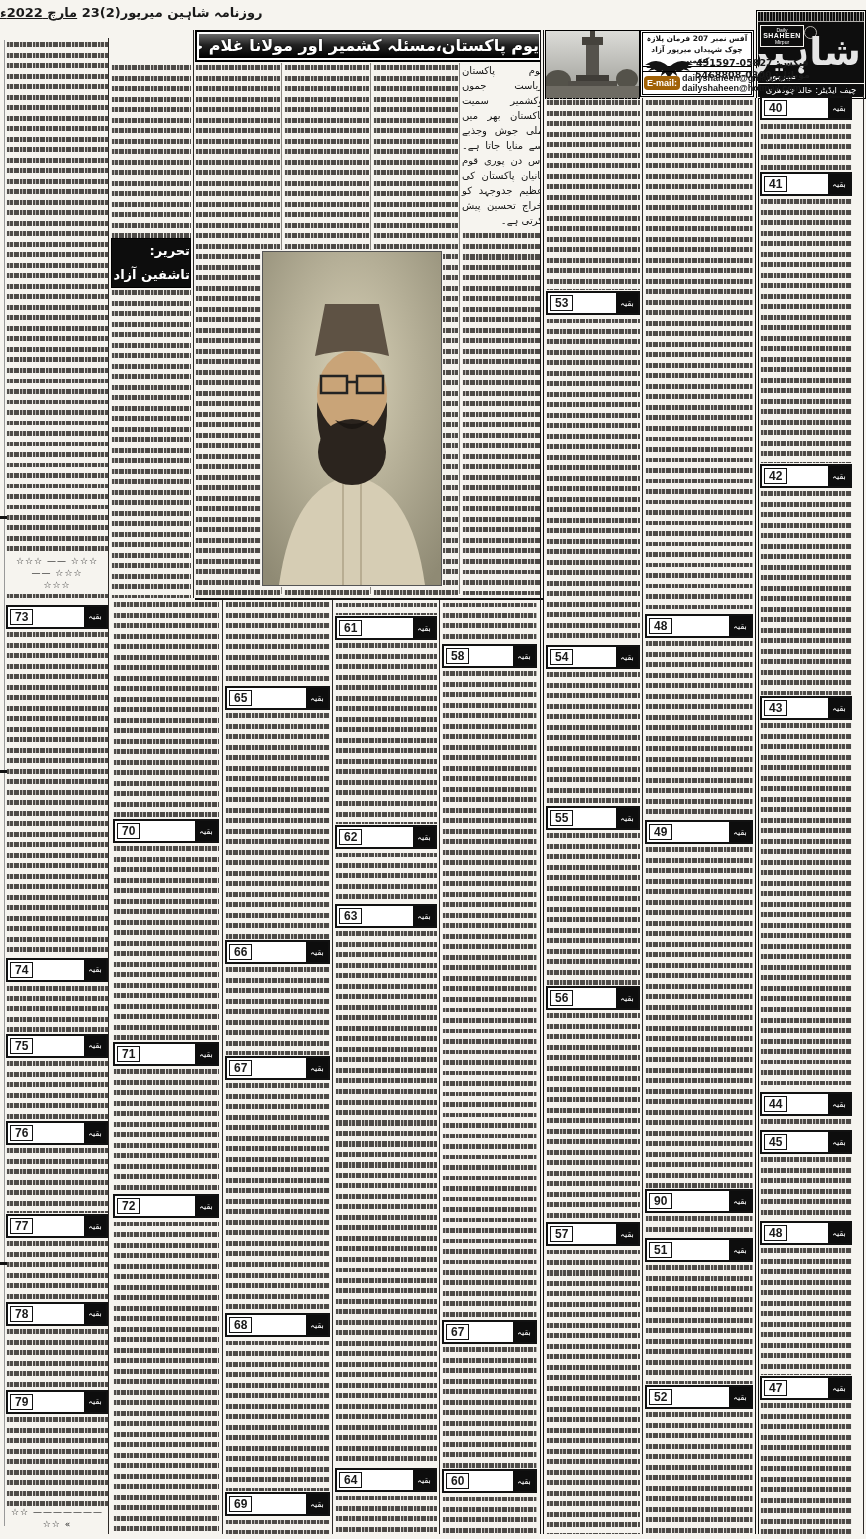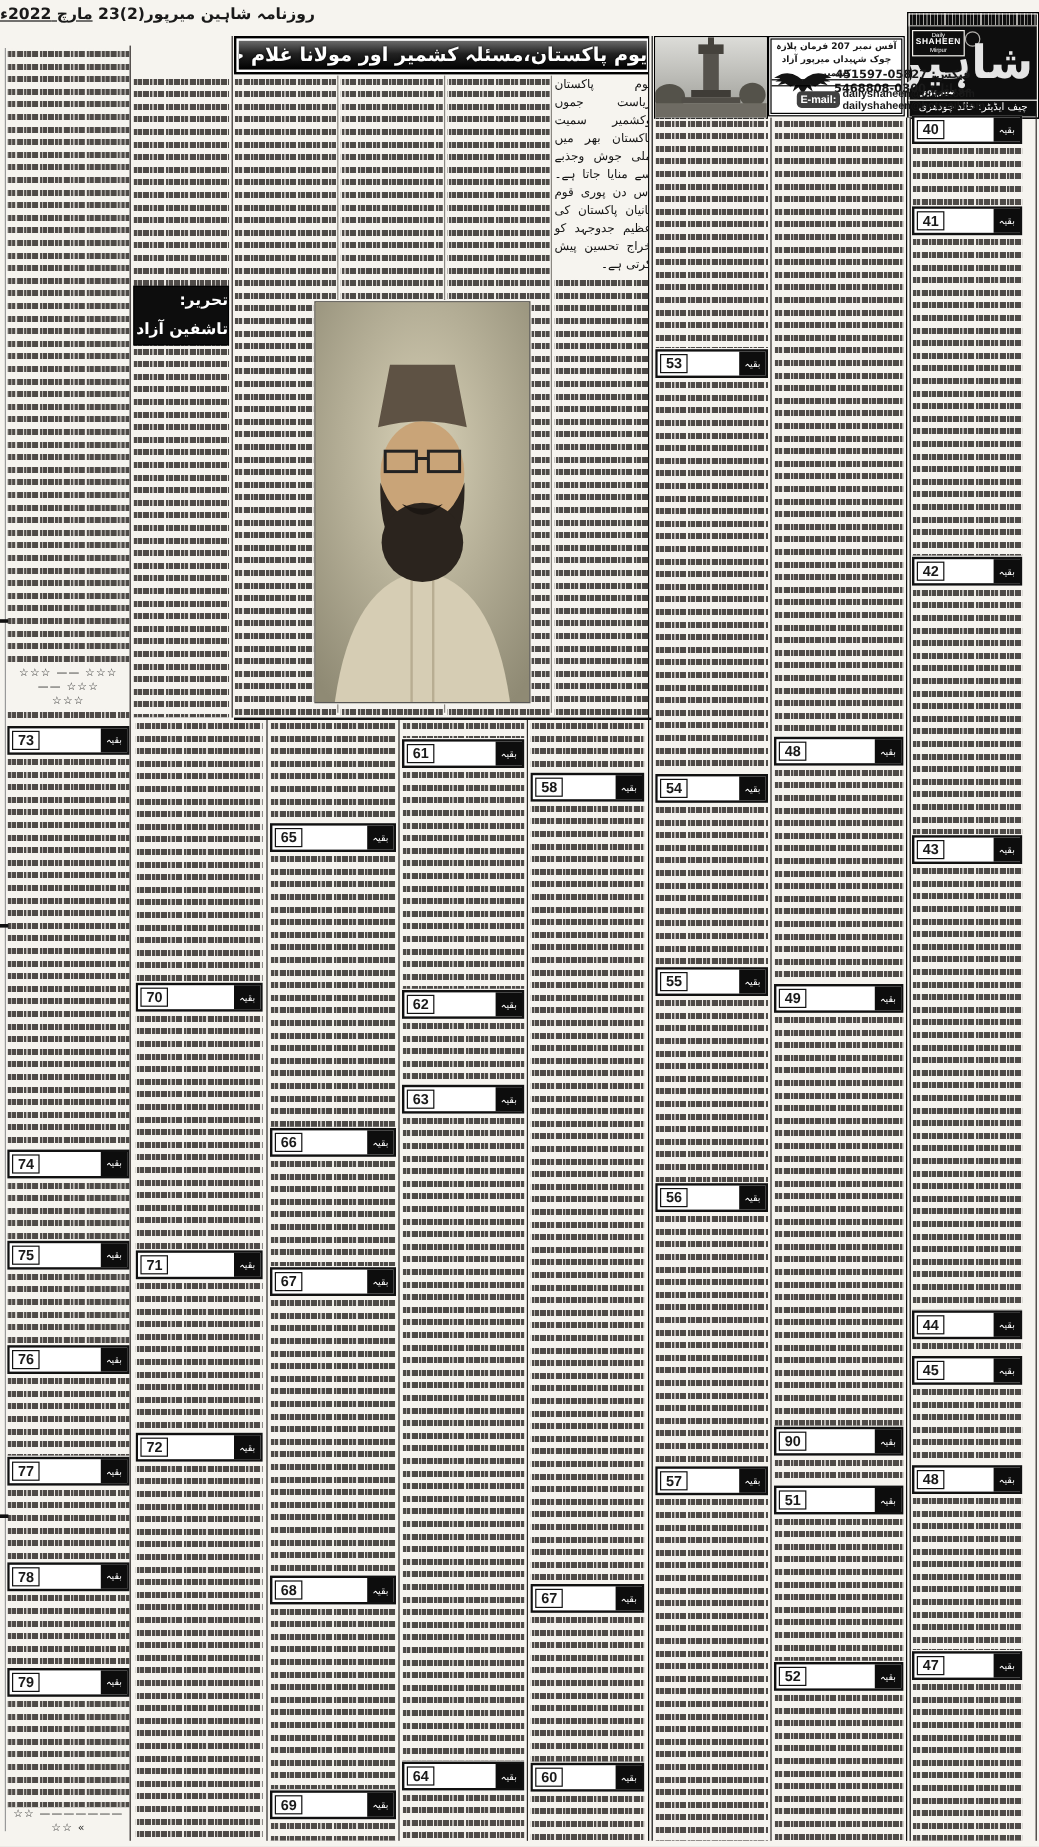--- a/index.html
+++ b/index.html
@@ -26,22 +26,22 @@
   .logo-editor{height:14px;border-top:1px solid #f6f4ef;color:#fff;text-align:center;direction:rtl;
                font:8.5px/13px "DejaVu Sans",sans-serif;}
   
   .contact-box{position:absolute;left:640px;top:30px;width:114px;height:67px;background:#fff;
                border:3px double #000;display:flex;flex-direction:column;box-sizing:border-box;}
   .office{border-bottom:1px solid #000;font:bold 7.5px/11px "DejaVu Sans",sans-serif;text-align:center;direction:rtl;padding:0 1px;}
   .contact-mid{display:flex;align-items:center;flex:1;min-height:0;}
   .eagle{width:52px;height:24px;flex:0 0 auto;}
   .phones{flex:1;direction:rtl;text-align:center;font:bold 9.5px/12px "DejaVu Sans",sans-serif;white-space:nowrap;}
   .email-row{display:flex;align-items:center;border-top:1px solid #000;padding:1px;}
-  .email-pill{background:#404040;color:#fff;font:bold 9px/12px "Liberation Sans",sans-serif;
-              padding:1px 3px;border-radius:4px;flex:0 0 auto;margin-left:20px;}
+  .email-pill{background:#a16207;color:#fff;font:bold 9px/12px "Liberation Sans",sans-serif;
+              padding:1px 3px;border-radius:4px;flex:0 0 auto;}
   .emails{display:flex;flex-direction:column;margin-left:2px;font:bold 9px/10px "Liberation Sans",sans-serif;}
   
   .monument{position:absolute;left:545px;top:30px;width:93px;height:67px;border:1px solid #000;}
   
   .headline-box{position:absolute;left:195px;top:30px;width:348px;height:32px;border:2px solid #000;
                 background:#fff;padding:2px;box-sizing:border-box;}
   .headline-band{height:100%;background:linear-gradient(180deg,#6a6a6a 0%,#222 45%,#000 100%);
                  color:#fff;font:bold 16px/24px "DejaVu Sans",sans-serif;text-align:center;direction:rtl;
                  white-space:nowrap;overflow:hidden;text-shadow:0 0 2px #000;}
   

